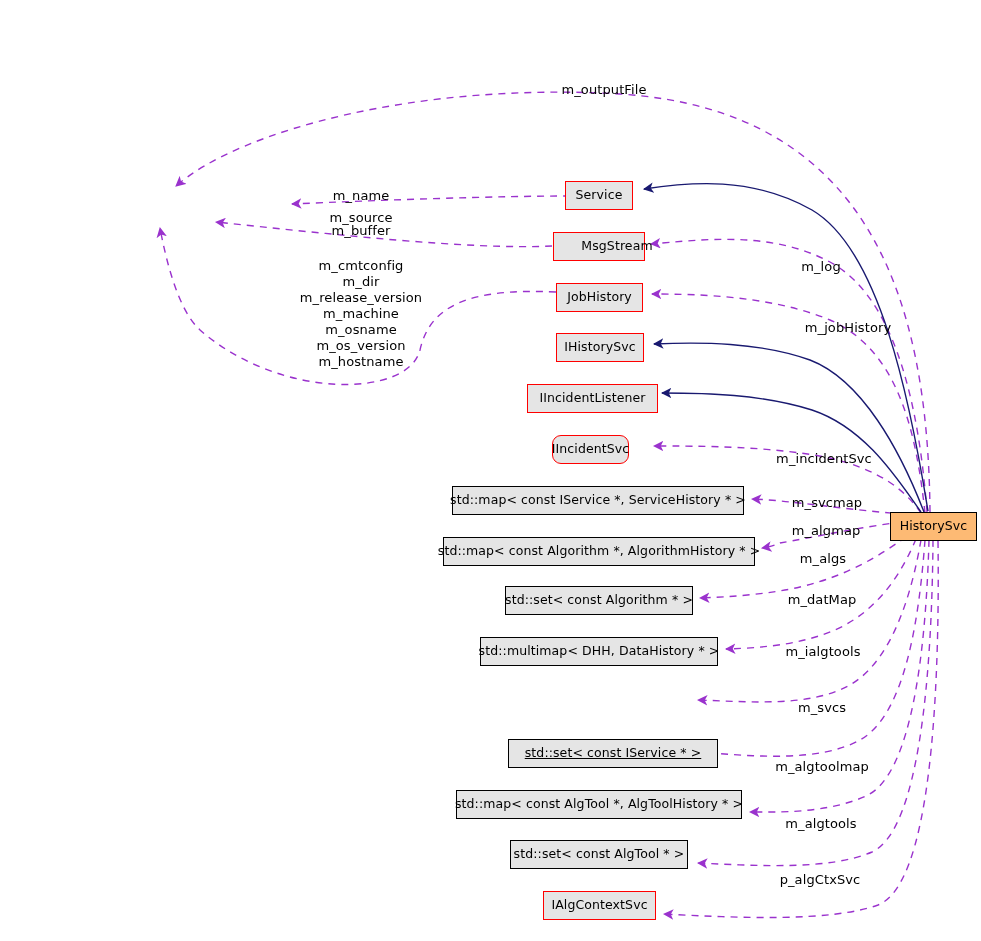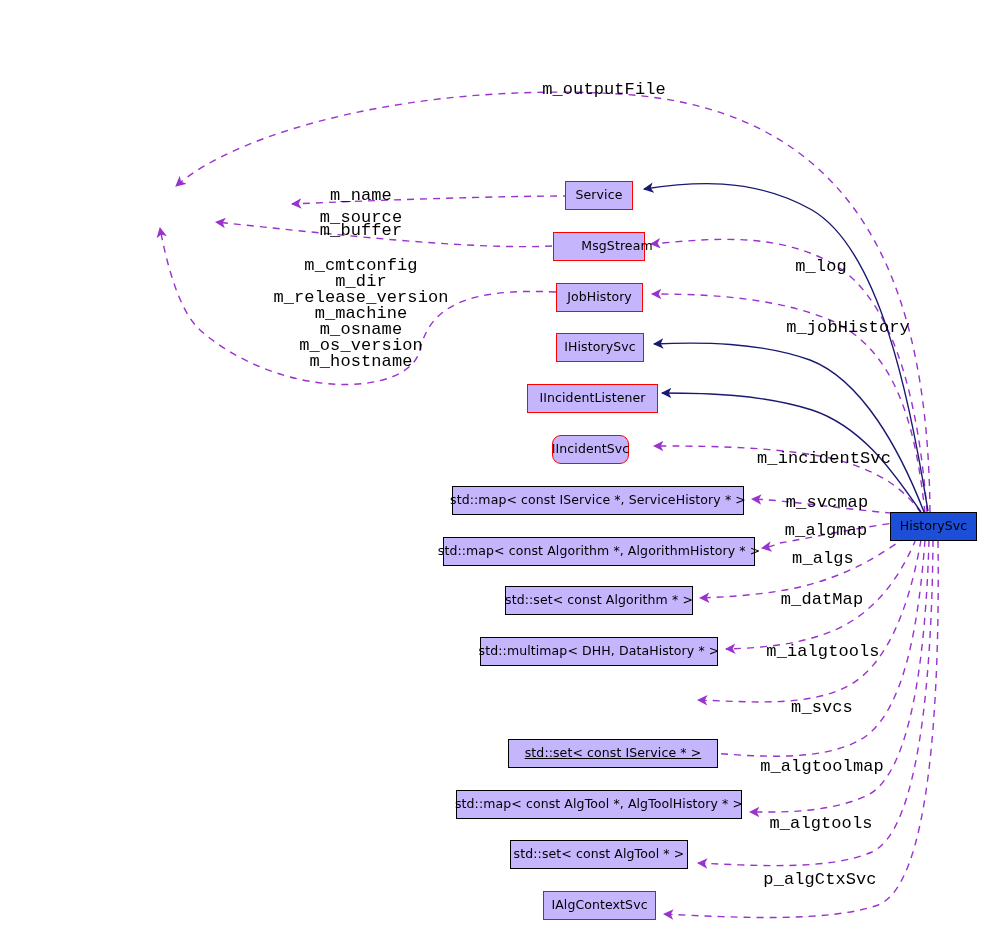--- a/index.html
+++ b/index.html
@@ -16,48 +16,47 @@
   }
   #edges{
     position:absolute;left:0;top:0;
     width:981px;height:941px;
     pointer-events:none;
   }
   
   .node{
     position:absolute;
     box-sizing:border-box;
-    background:#c4b5fd;
+    background:#e5e5e5;
     display:flex;
     align-items:center;
     justify-content:center;
     white-space:nowrap;
     font-size:12.5px;
     color:#000000;
     line-height:1;
     letter-spacing:0.1px;
     height:29px;
   }
   .node.red{border:1.4px solid #ff0000;}
   .node.black{border:1.4px solid #000000;}
   .node.focus{
     border:1.4px solid #000000;
-    background:#1d4ed8;
+    background:#fdba74;
     justify-content:center;
   }
   .node span{display:block;}
   
   .elabel{
     position:absolute;
-    font-size:17px;
+    font-size:13px;
     color:#000000;
     white-space:nowrap;
     line-height:13px;
     letter-spacing:0.1px;
-    font-family:Liberation Mono, monospace;
   }
   .elabel.center{transform:translateX(-50%);}
   .elabel.stack{text-align:center;}
 </style>
 </head>
 <body>
 
 <div id="diagram">
 
   <svg id="edges" viewBox="0 0 981 941" width="981" height="941">

